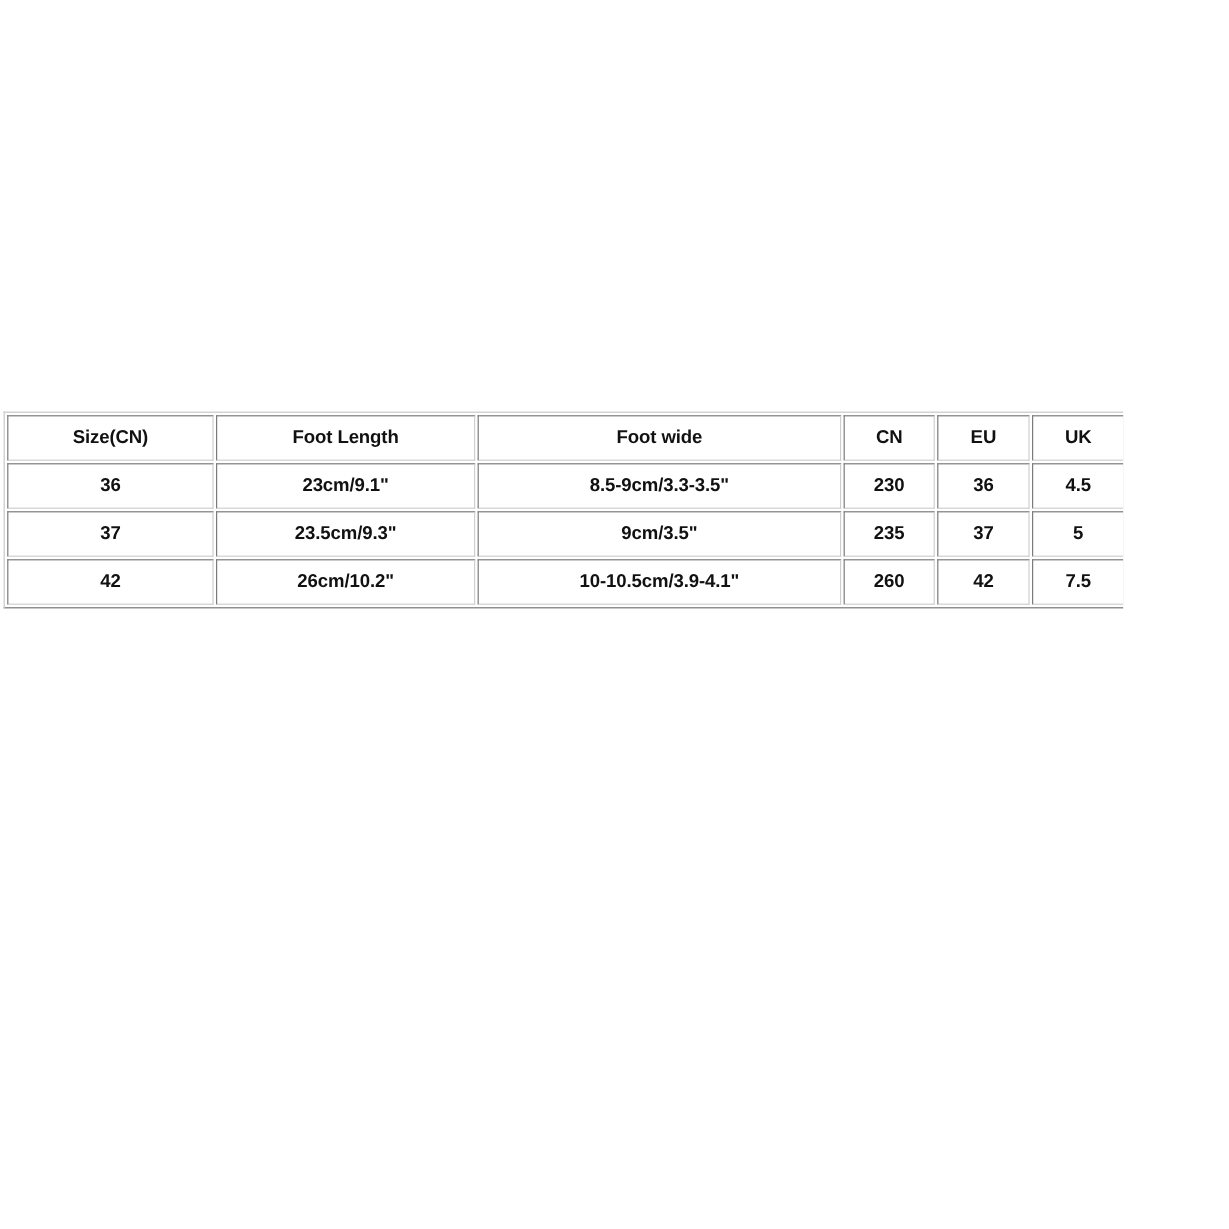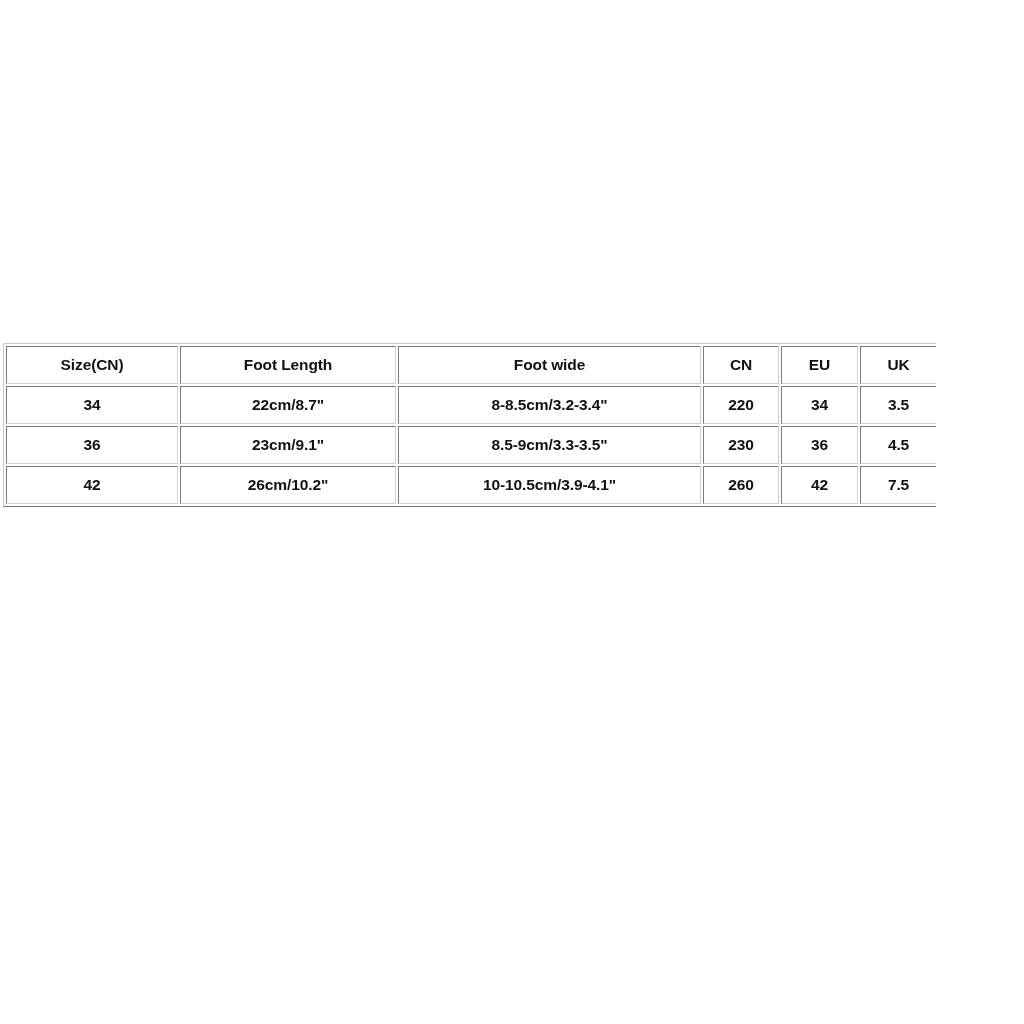--- a/index.html
+++ b/index.html
@@ -91,36 +91,36 @@
           <th>Foot Length</th>
           <th>Foot wide</th>
           <th>CN</th>
           <th>EU</th>
           <th>UK</th>
           <th>US</th>
         </tr>
       </thead>
       <tbody id="table-body">
           <tr>
-            <td>34</td>
-            <td>22cm/8.7"</td>
-            <td>8-8.5cm/3.2-3.4"</td>
-            <td>220</td>
-            <td>34</td>
-            <td>3.5</td>
-            <td>4.5</td>
-          </tr>
-          <tr>
             <td>36</td>
             <td>23cm/9.1"</td>
             <td>8.5-9cm/3.3-3.5"</td>
             <td>230</td>
             <td>36</td>
             <td>4.5</td>
             <td>5.5</td>
+          </tr>
+          <tr>
+            <td>37</td>
+            <td>23.5cm/9.3"</td>
+            <td>9cm/3.5"</td>
+            <td>235</td>
+            <td>37</td>
+            <td>5</td>
+            <td>6</td>
           </tr>
           <tr>
             <td>42</td>
             <td>26cm/10.2"</td>
             <td>10-10.5cm/3.9-4.1"</td>
             <td>260</td>
             <td>42</td>
             <td>7.5</td>
             <td>8.5</td>
           </tr>

